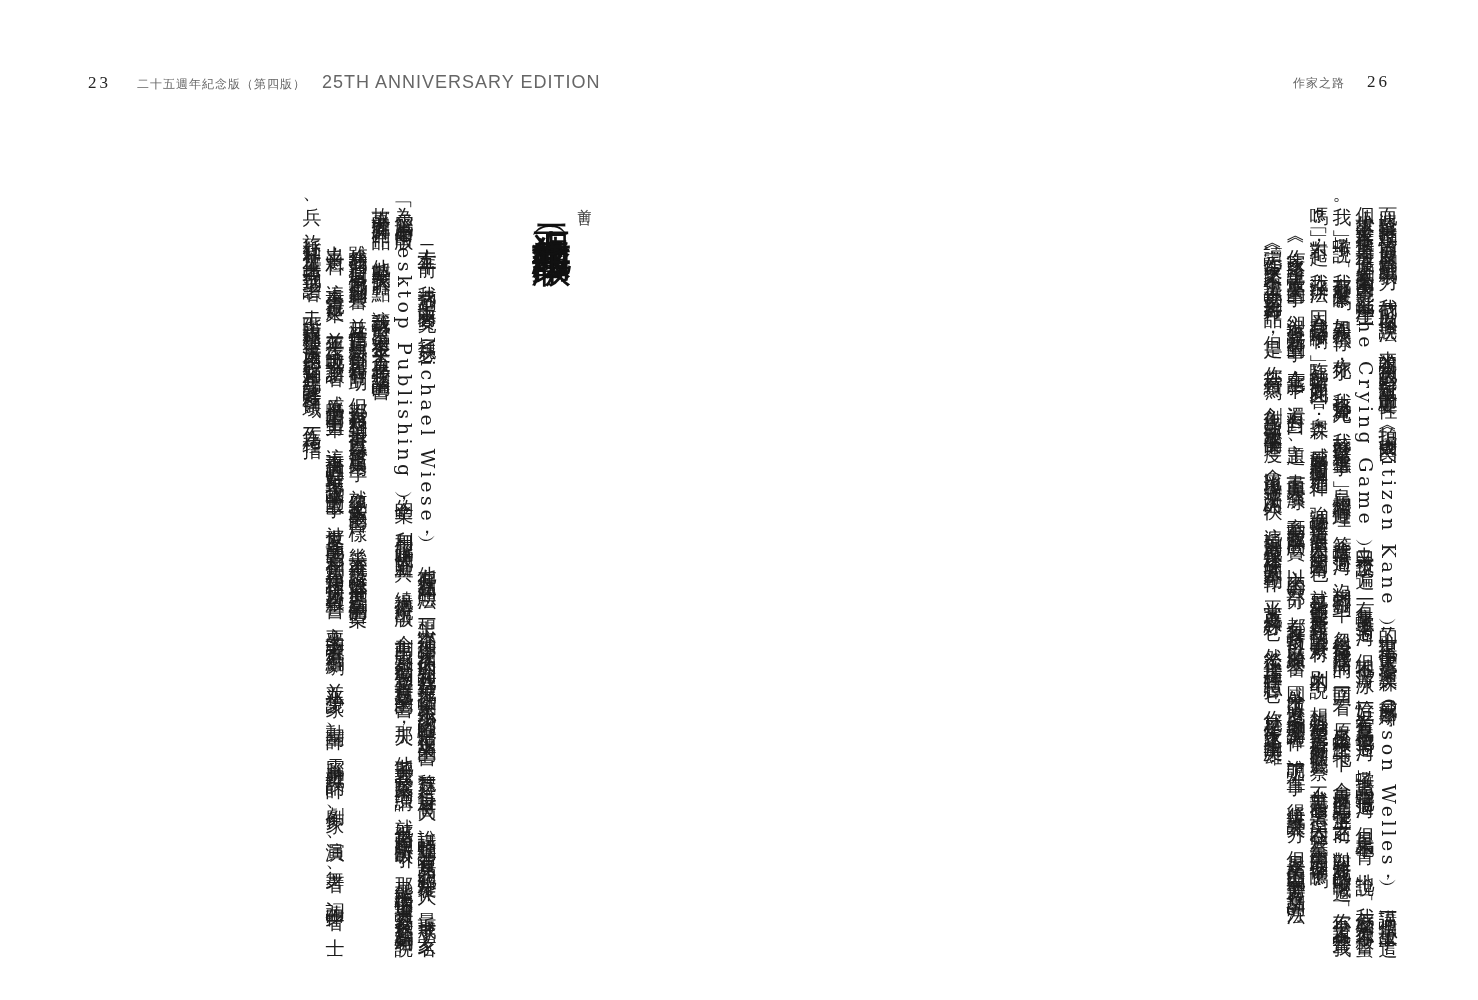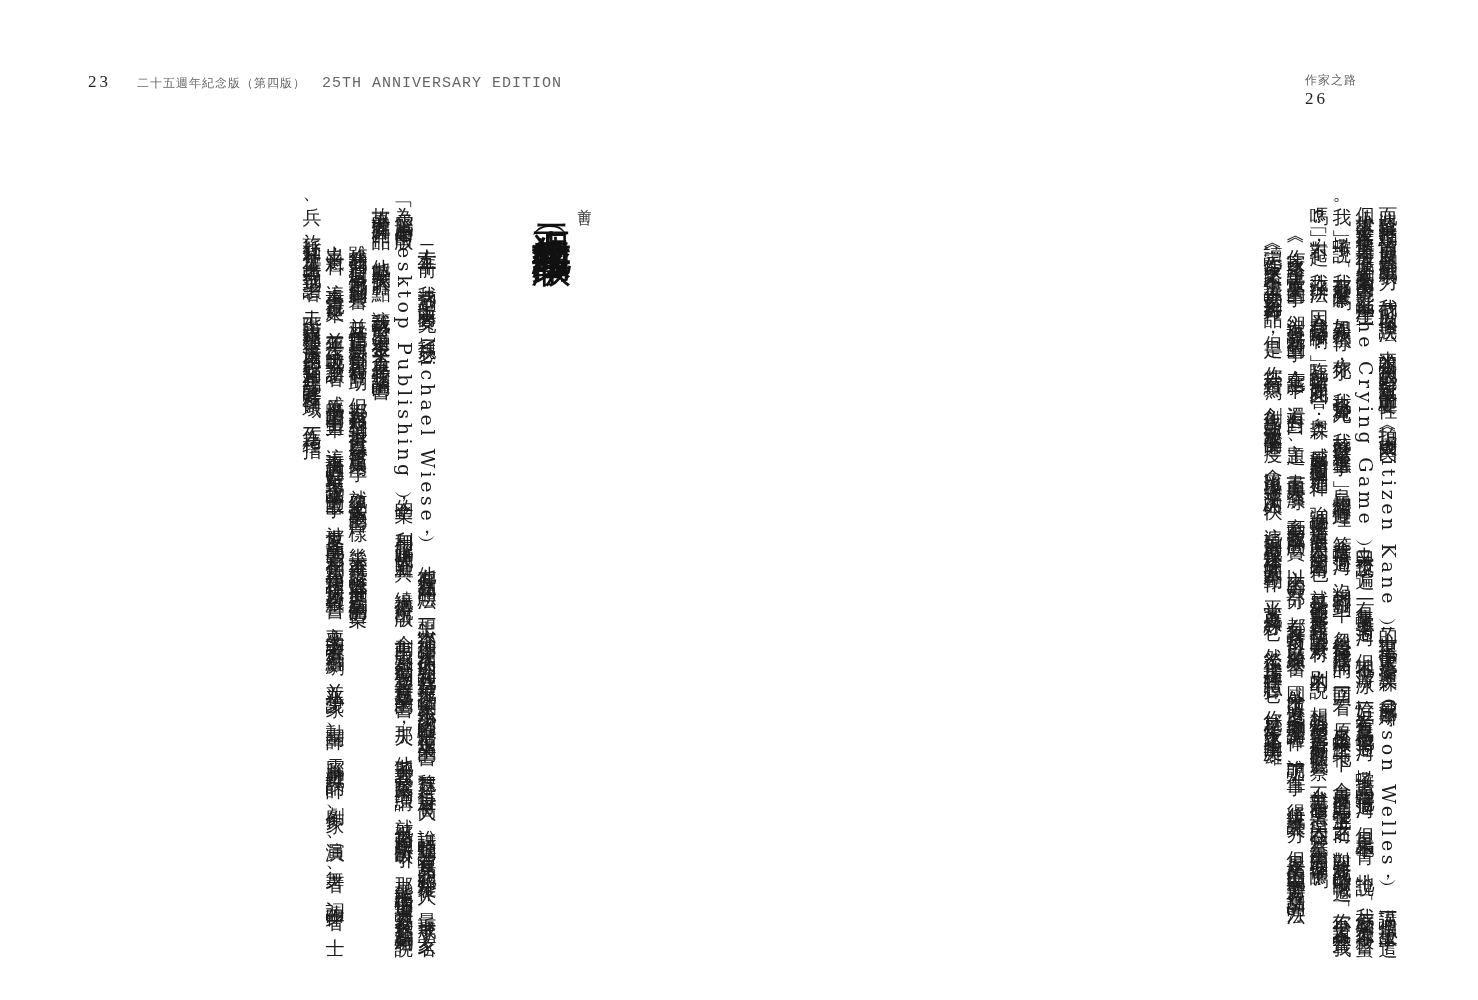--- a/index.html
+++ b/index.html
@@ -7,24 +7,24 @@
     width: 1478px; height: 1000px; background: #ffffff; position: relative; overflow: hidden;
     font-family: "DejaVu Serif", "Liberation Serif", serif; color: #1a1a1a;
   }
   .spread { position: absolute; inset: 0; }
   .page { position: absolute; top: 0; height: 1000px; }
   .page-left { left: 0; width: 739px; }
   .page-right { left: 739px; width: 739px; }
 
   .running-head { position: absolute; top: 72px; display: flex; align-items: baseline; color: #444; }
   .page-left .running-head { left: 88px; }
-  .page-right .running-head { right: 99px; flex-direction: column; }
+  .page-right .running-head { right: 88px; }
   .folio { font-family: "Liberation Serif", serif; font-size: 17px; letter-spacing: 3px; color: #222; }
   .rh-text { font-size: 12px; color: #666; letter-spacing: 1px; }
-  .rh-en { font-family: Liberation Mono, monospace; font-size: 15px; letter-spacing: 1px; color: #666; margin-left: 16px; }
+  .rh-en { font-family: Liberation Sans, sans-serif; font-size: 18px; letter-spacing: 1px; color: #666; margin-left: 16px; }
   .page-left .folio { margin-right: 26px; }
   .page-right .rh-text { margin-right: 22px; }
 
   .vbody {
     position: absolute; top: 192px; height: 735px;
     writing-mode: vertical-rl; text-orientation: mixed;
     font-size: 19px; line-height: 23px; letter-spacing: 3.6px;
     text-align: justify; color: #1c1c1c;
   }
   .vbody p { margin: 0; text-indent: 0; }

